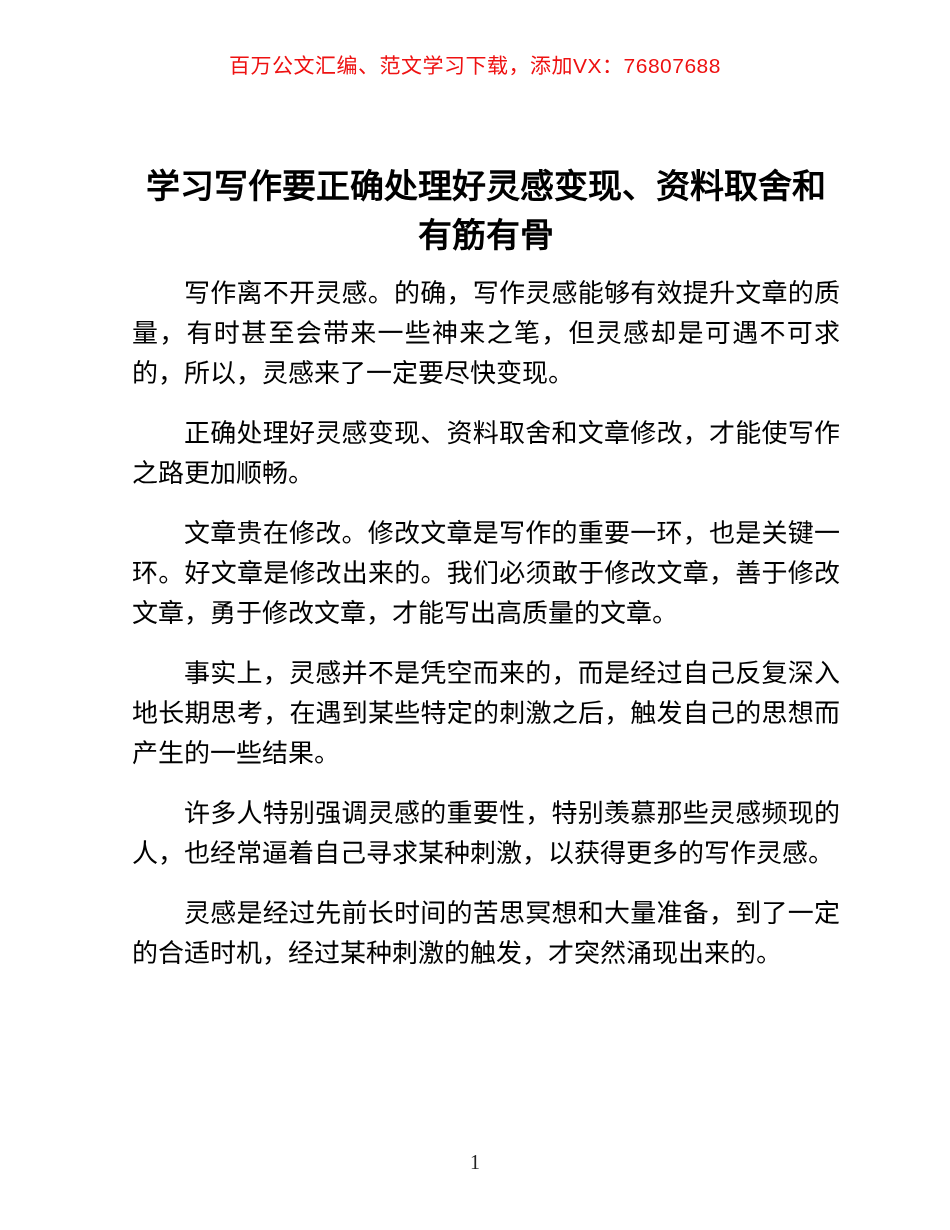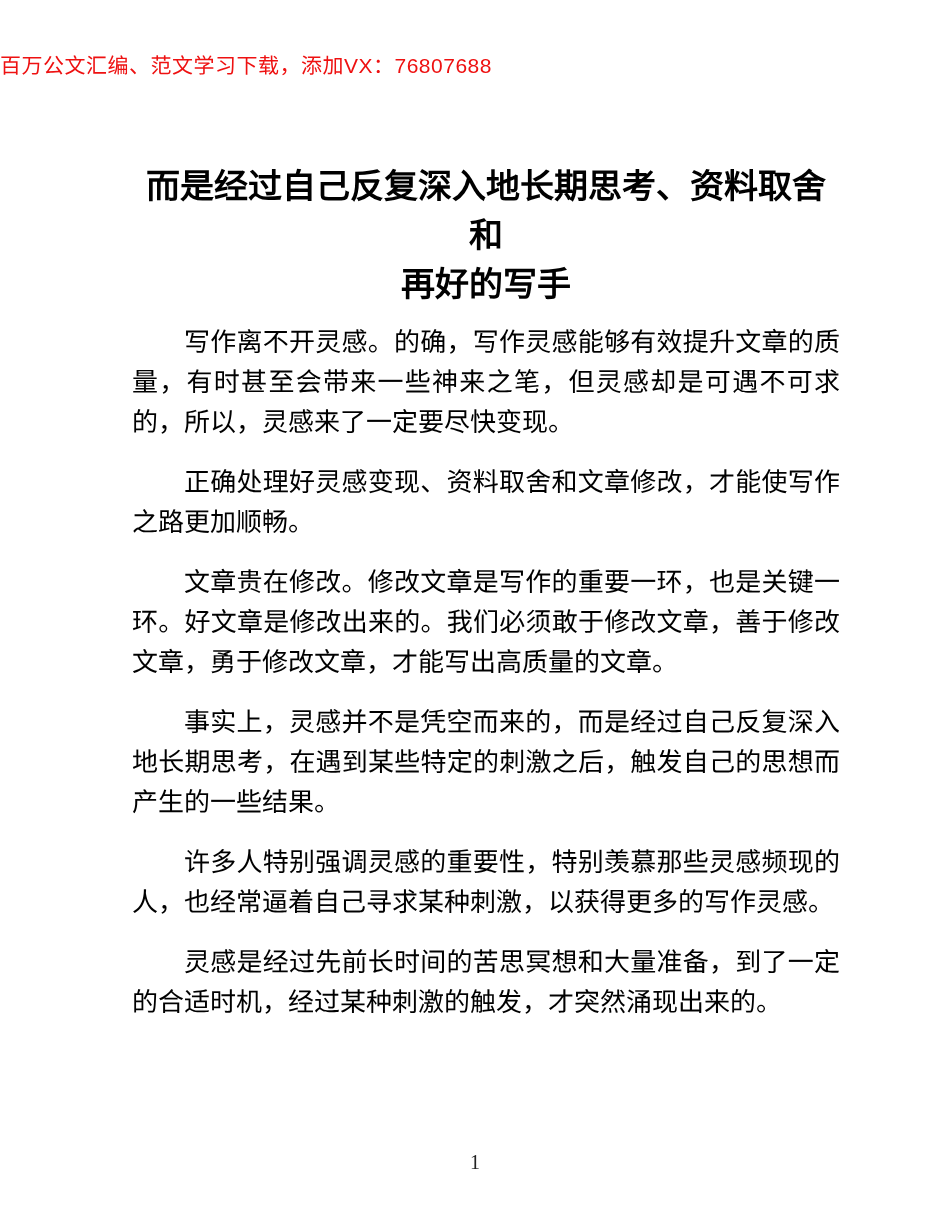--- a/index.html
+++ b/index.html
@@ -15,20 +15,21 @@
   .page {
     position: absolute;
     inset: 0;
     background: #ffffff;
   }
   .header-notice {
     position: absolute;
     top: 51px;
     left: 0;
     width: 100%;
+    text-align: center;
     font-size: 21px;
     line-height: 30px;
     letter-spacing: 0.5px;
   }
   .content {
     position: absolute;
     top: 162px;
     left: 132px;
     width: 708px;
   }
@@ -64,22 +65,22 @@
 </head>
 <body>
 
 <div class="page">
 
   <div class="header-notice" style="color: rgb(238, 17, 17);">百万公文汇编、范文学习下载，添加VX：76807688</div>
 
   <div class="content">
 
     <h1 class="doc-title">
-      <span class="title-line">而是经过自己反复深入地长期思考、资料取舍和</span>
-      <span class="title-line">再好的写手</span>
+      <span class="title-line">学习写作要正确处理好灵感变现、资料取舍和</span>
+      <span class="title-line">有筋有骨</span>
     </h1>
 
     <p class="paragraph">写作离不开灵感。的确，写作灵感能够有效提升文章的质量，有时甚至会带来一些神来之笔，但灵感却是可遇不可求的，所以，灵感来了一定要尽快变现。</p>
     <p class="paragraph">正确处理好灵感变现、资料取舍和文章修改，才能使写作之路更加顺畅。</p>
     <p class="paragraph">文章贵在修改。修改文章是写作的重要一环，也是关键一环。好文章是修改出来的。我们必须敢于修改文章，善于修改文章，勇于修改文章，才能写出高质量的文章。</p>
     <p class="paragraph">事实上，灵感并不是凭空而来的，而是经过自己反复深入地长期思考，在遇到某些特定的刺激之后，触发自己的思想而产生的一些结果。</p>
     <p class="paragraph">许多人特别强调灵感的重要性，特别羡慕那些灵感频现的人，也经常逼着自己寻求某种刺激，以获得更多的写作灵感。</p>
     <p class="paragraph">灵感是经过先前长时间的苦思冥想和大量准备，到了一定的合适时机，经过某种刺激的触发，才突然涌现出来的。</p>
 
   </div>

